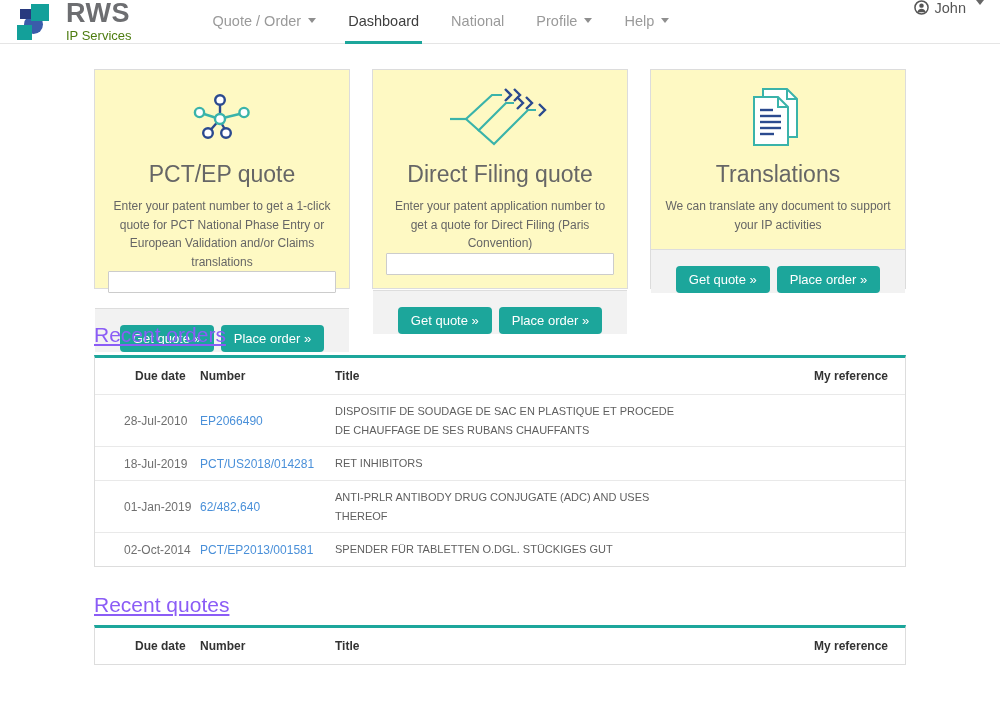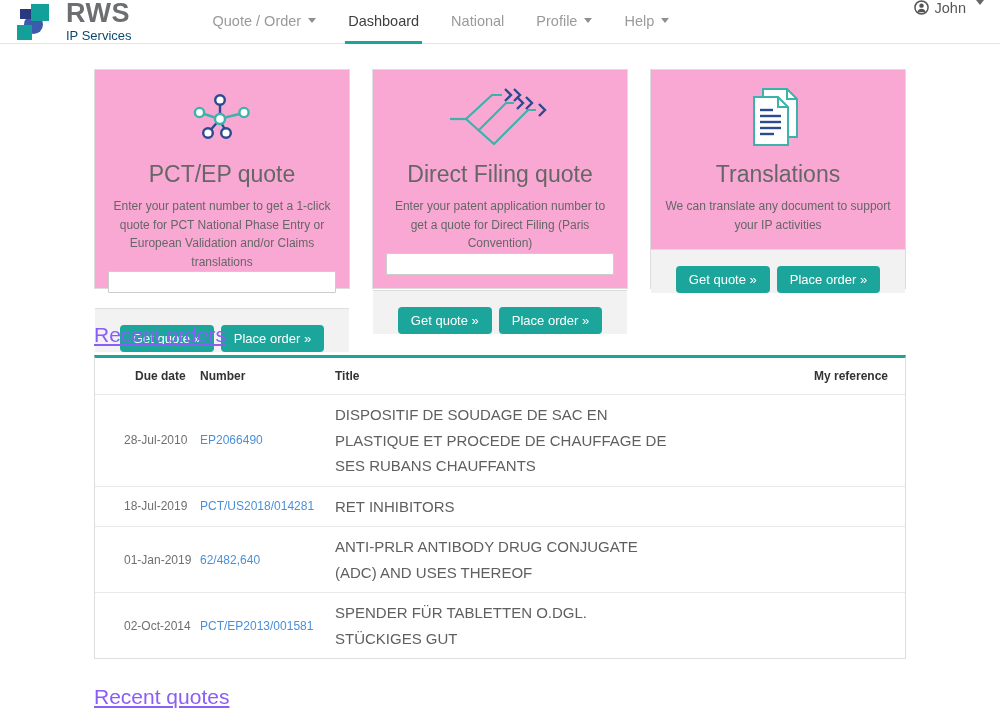--- a/index.html
+++ b/index.html
@@ -10,37 +10,37 @@
   .topbar { height:44px; display:flex; align-items:stretch; background:#fff;
     border-bottom:1px solid #e5e5e5; padding-left:10px; padding-right:16px;gap:28px; }
   .logo-block { display:flex; align-items:center; cursor:pointer; }
   .logo-mark { position:relative; width:46px; height:40px; }
   .logo-mark .sq-teal-lg { position:absolute; left:21px; top:2px; width:18px; height:17px; background:#13a09a; z-index:2; }
   .logo-mark .sq-navy   { position:absolute; left:10px; top:7px; width:11px; height:10px; background:#28397f; z-index:2; }
   .logo-mark .circ-blue { position:absolute; left:14px; top:13px; width:19px; height:19px; border-radius:50%; background:#3a5caa; z-index:1; }
   .logo-mark .sq-teal-sm{ position:absolute; left:7px; top:23px; width:15px; height:15px; background:#13a09a; z-index:2; }
   .brand-text { margin-left:10px; display:flex; flex-direction:column; justify-content:center; }
   .brand-name { font-size:27px; font-weight:700; color:#6d6e71; line-height:1; letter-spacing:.5px; }
-  .brand-sub  { font-size:13px; color:#0c4a6e; margin-top:1px; }
+  .brand-sub  { font-size:13px; color:#4d7c0f; margin-top:1px; }
 
   nav { display:flex; margin-left:50px; }
   .nav-item { display:flex; align-items:center; height:44px; padding:0 3px; margin-right:26px;
     font-size:14.5px; color:#9a9a9a; border-bottom:3px solid transparent; cursor:pointer; white-space:nowrap; }
   .nav-item.active { color:#3e3e3e; border-bottom-color:#1ca69b; }
   .caret { width:0; height:0; border-left:4px solid transparent; border-right:4px solid transparent;
     border-top:5px solid #8f8f8f; margin-left:7px; display:inline-block; }
   .user-menu { margin-left:auto; display:flex; align-items:flex-start; gap:4px; color:#555;
     font-size:14.5px; cursor:pointer; }
   .user-menu .caret { border-top-color:#666; margin-left:6px; }
   .user-menu svg { margin-right:2px; display:block; }
 
   
   main { width:812px; margin:0 auto; }
   .cards-row { display:flex; gap:22px; margin-top:25px; }
-  .card { width:256px; height:220px; border:1px solid #dcdcdc; background:#f9a8d4; display:flex; flex-direction:column; }
+  .card { width:256px; height:220px; border:1px solid #dcdcdc; background:#fef9c3; display:flex; flex-direction:column; }
   .card-body { flex:1; display:flex; flex-direction:column; align-items:center; padding:14px 13px 15px; }
   .card-icon { height:62px; margin-top:2px; display:flex; align-items:center; justify-content:center; }
   .card-title { font-size:23px; font-weight:400; color:#666; margin:13px 0 9px; }
   .card-desc { font-size:12px; color:#666; text-align:center; line-height:1.55; }
   .card-input-wrap { margin-top:auto; width:100%; }
   .card-input { width:100%; height:22px; border:1px solid #ccc; border-radius:1px; padding:2px 6px;
     font-size:13px; font-family:inherit; color:#555; }
   .card-footer { height:80px; background:#f2f2f2; border-top:1px solid #ddd; display:flex;
     justify-content:center; align-items:flex-start; padding-top:16px; gap:7px; }
   .btn { background:#1ca69b; color:#fff; border:none; border-radius:4px; font-size:13px;
@@ -52,21 +52,21 @@
   .mt-quotes { margin-top:26px; }
   .panel { border:1px solid #ddd; border-top:3px solid #1ca69b; margin-top:8px; background:#fff; }
   table { width:100%; border-collapse:collapse; table-layout:fixed; }
   thead th { font-size:12px; color:#333; text-align:left; font-weight:700; padding:11px 0; }
   th.h-due { width:105px; padding-left:40px; }
   th.h-number { width:135px; }
   th.h-ref { width:120px; text-align:right; padding-right:17px; }
   tbody td { border-top:1px solid #e9e9e9; font-size:12px; padding:7px 0; vertical-align:middle; }
   td.c-due { padding-left:29px; color:#6f6f6f; }
   td.c-number { color:#4a90d9; }
-  td.c-title { color:#5f5f5f; font-size:15px; line-height:1.7; padding-right:110px; }
+  td.c-title { color:#5f5f5f; font-size:11px; line-height:1.7; padding-right:110px; }
   td.c-ref { text-align:right; padding-right:17px; }
   .cell-text { filter:blur(0.7px); }
   .num-link { cursor:pointer; }
 </style>
 </head>
 <body>
 
 <header class="topbar">
   <div class="logo-block">
     <div class="logo-mark">

